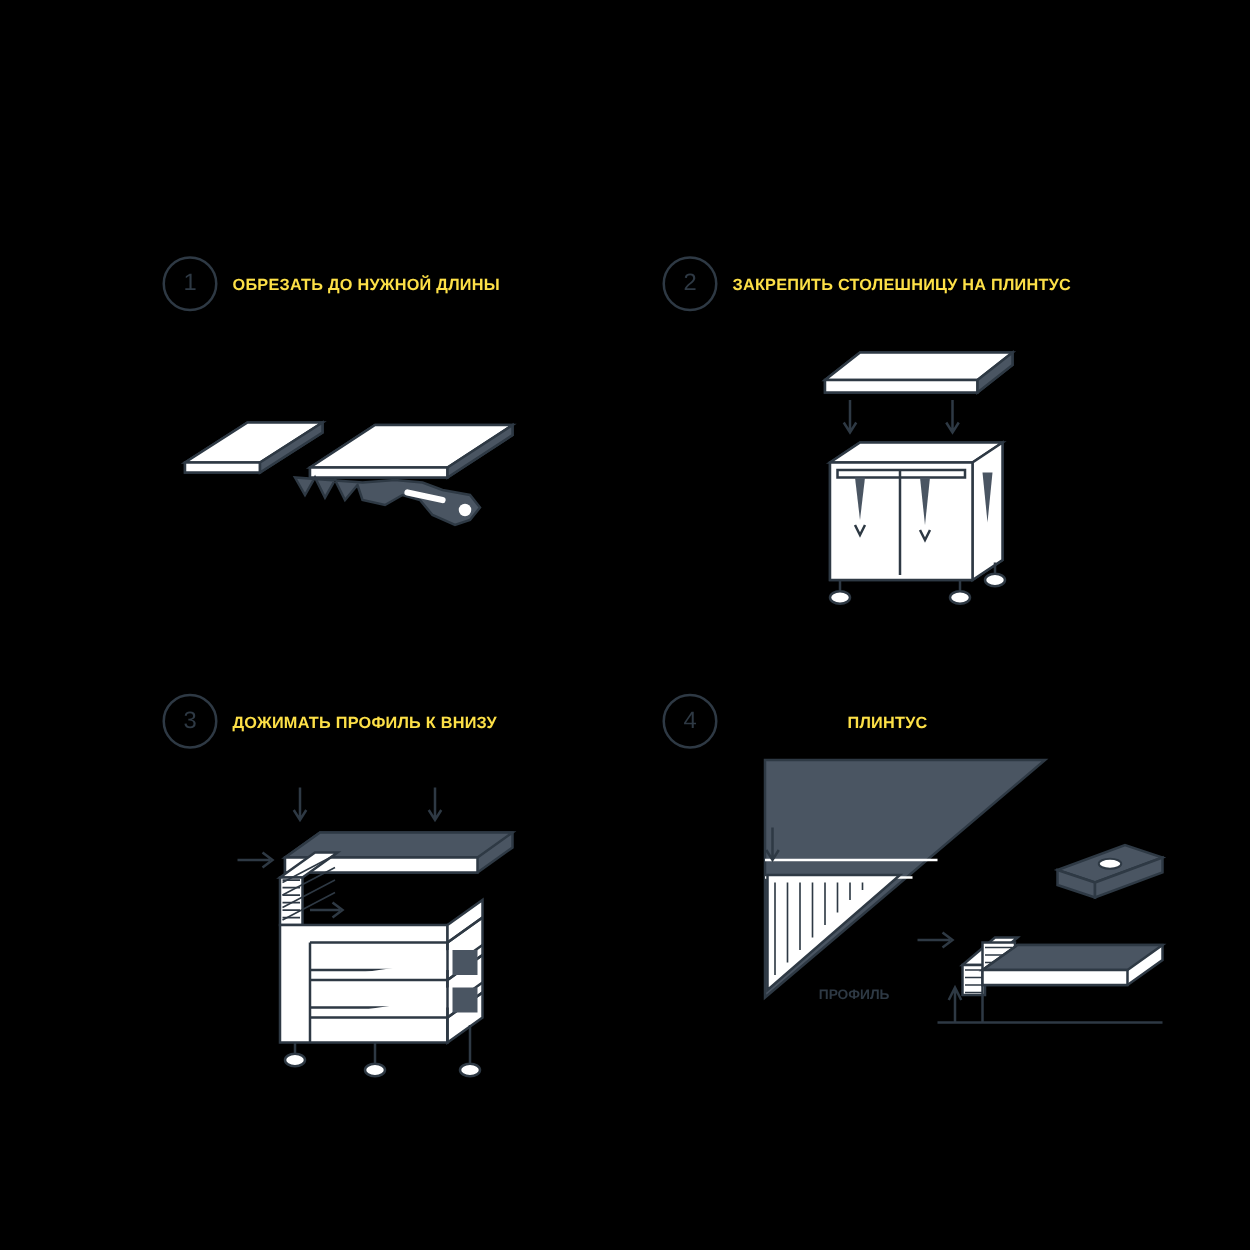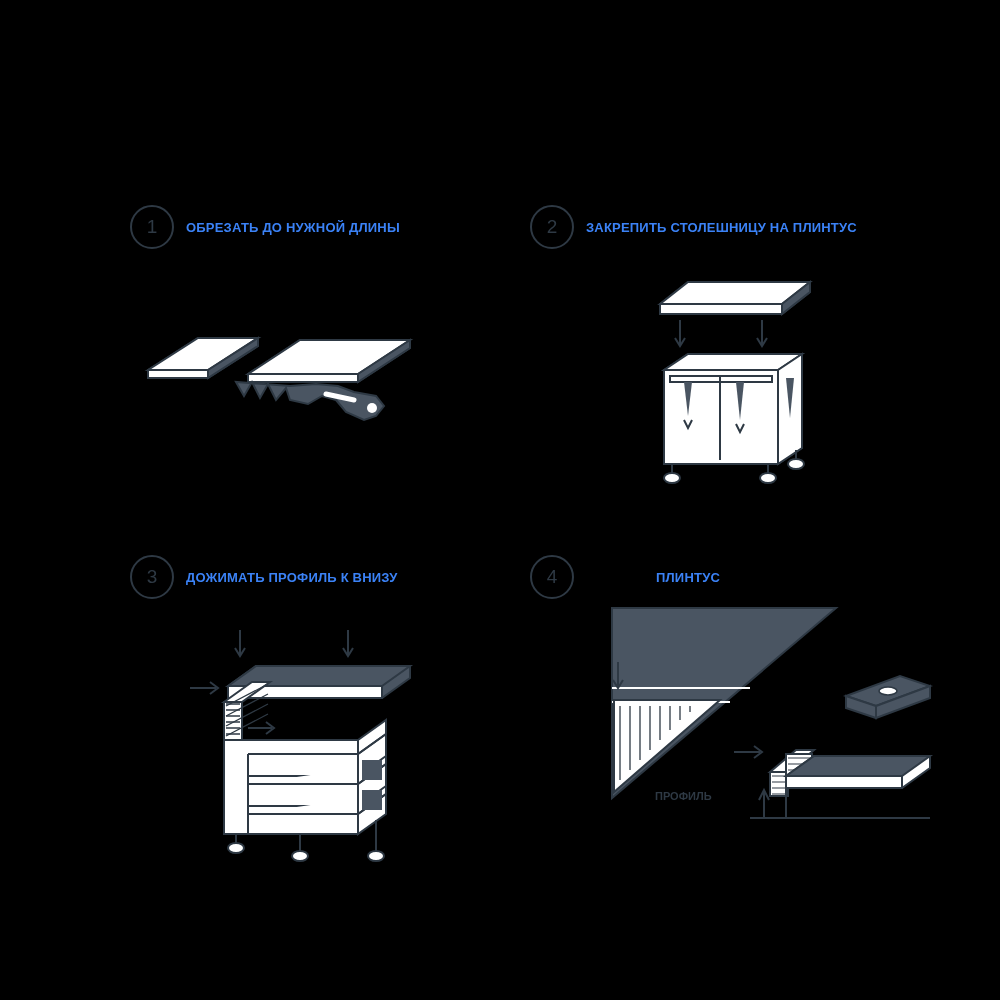--- a/index.html
+++ b/index.html
@@ -40,21 +40,21 @@
     font-size: 19px;
     font-weight: 400;
     color: #2e3944;
     background: transparent;
     flex: 0 0 auto;
   }
   .step-title {
     font-size: 13px;
     font-weight: bold;
     letter-spacing: 0.2px;
-    color: #3b82f6;
+    color: #fde047;
     white-space: nowrap;
   }
   .art {
     position: absolute;
   }
   .caption {
     position: absolute;
     font-size: 11px;
     font-weight: bold;
     color: #2e3944;
@@ -208,21 +208,21 @@
           <path d="M120 214 L120 232 M112 236 a8 5 0 1 0 16 0 a8 5 0 1 0 -16 0"></path>
           <path d="M196 200 L196 232 M188 236 a8 5 0 1 0 16 0 a8 5 0 1 0 -16 0"></path>
         </g>
       </svg>
     </div>
   </div>
 
   <div class="step" style="left:500px;top:500px;width:500px;height:500px;">
     <div class="step-head" style="left:30px;top:55px;">
       <div class="badge">4</div>
-      <div class="step-title" style="margin-left:70px;">ПЛИНТУС</div>
+      <div class="step-title" style="margin-left:92px;">ПЛИНТУС</div>
     </div>
 
     <div class="art" style="left:100px;top:80px;">
       <svg width="340" height="290" viewBox="0 0 340 290" fill="none" stroke="#2e3944" stroke-width="2">
 
         <g>
           <path d="M12 28 L236 28 L12 218 Z" fill="#4a5562"></path>
           <path d="M12 108 L150 108" stroke="#ffffff" stroke-width="2"></path>
           <path d="M12 122 L130 122" stroke="#ffffff" stroke-width="2"></path>
         </g>

